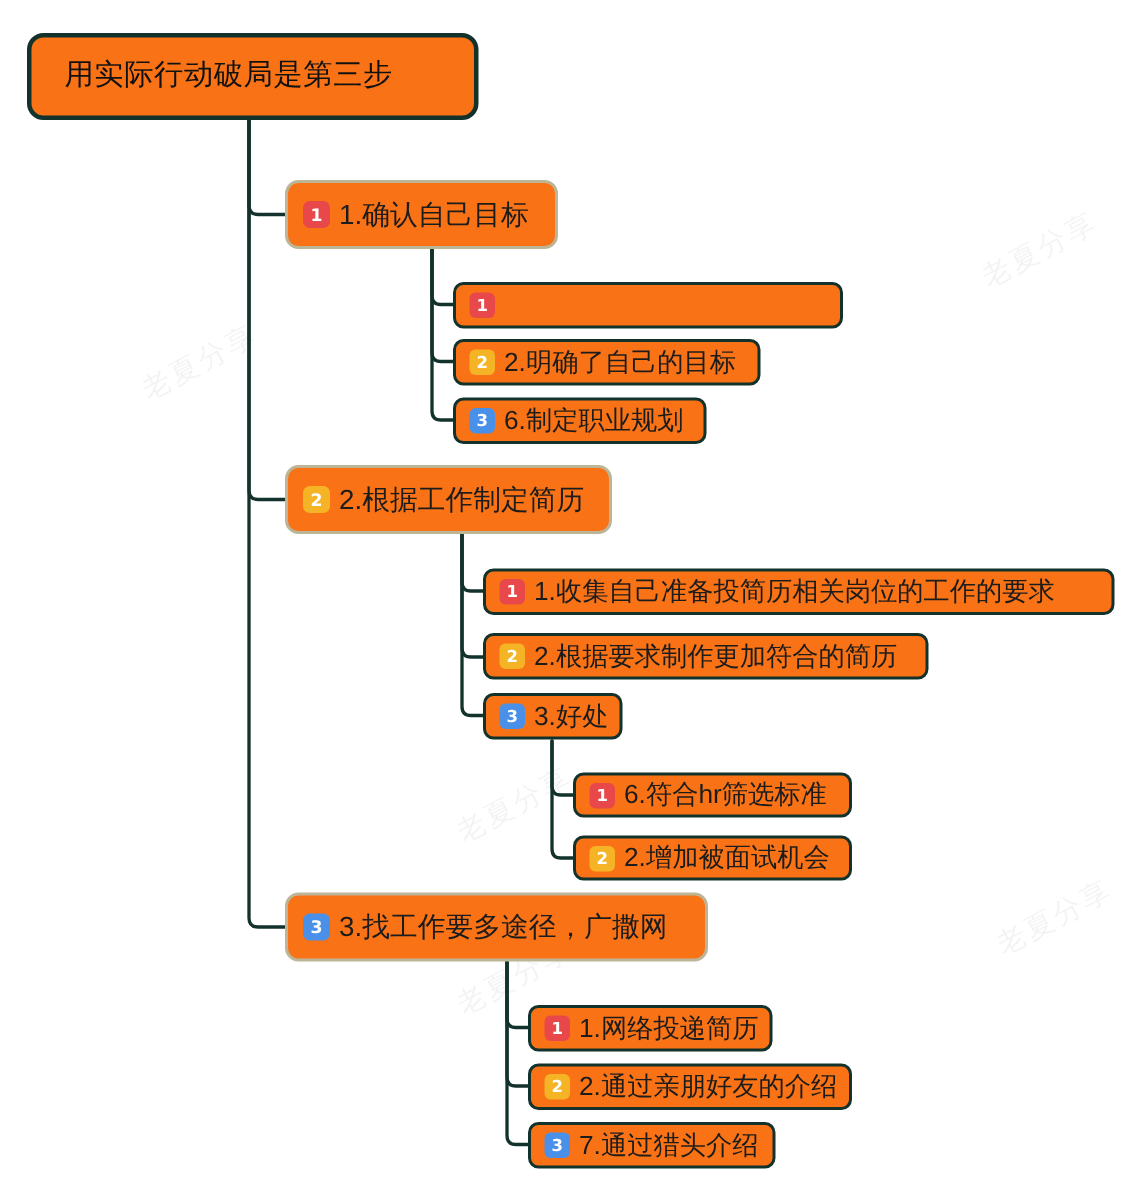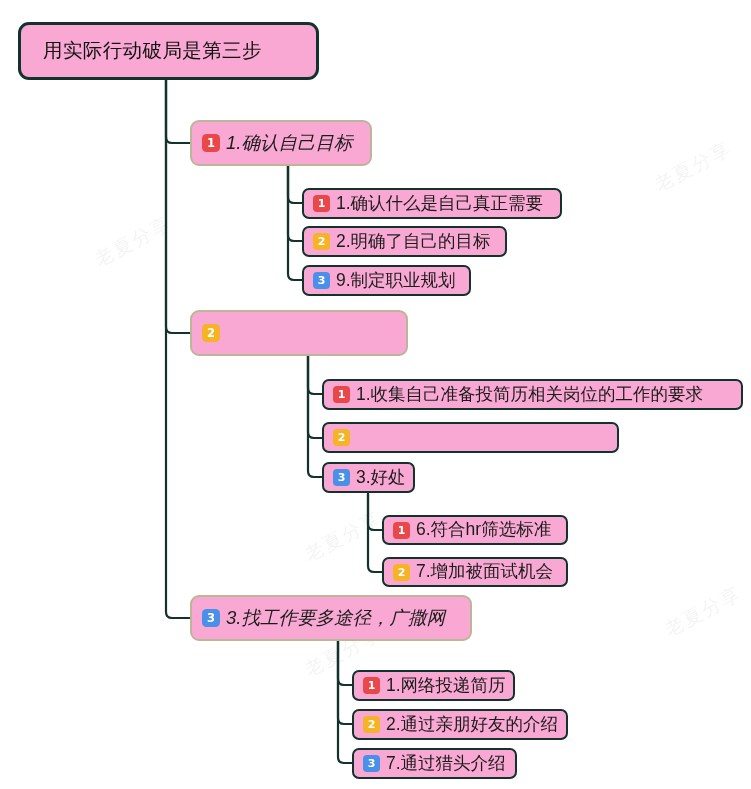--- a/index.html
+++ b/index.html
@@ -51,21 +51,21 @@
     stroke-linecap: round;
     stroke-linejoin: round;
   }
 
   
   .node {
     position: absolute;
     box-sizing: border-box;
     display: flex;
     align-items: center;
-    background: #f9a8d4;
+    background: #f97316;
     white-space: nowrap;
   }
 
   .node .label {
     color: #1c1c1c;
     line-height: 1;
   }
 
   
   .node.root {
@@ -81,21 +81,20 @@
   }
 
   
   .node.lvl1 {
     border: 2.6px solid #bdb597;
     border-radius: 9px;
     padding: 0 13px 0 10px;
   }
   .node.lvl1 .label {
     font-size: 18.5px;
-    font-style: italic;
   }
 
   
   .node.lvl2, .node.lvl3 {
     border: 2.4px solid #13322c;
     border-radius: 7px;
     padding: 0 11px 0 9px;
   }
   .node.lvl2 .label, .node.lvl3 .label {
     font-size: 17.5px;
@@ -166,59 +165,60 @@
     <span class="label">用实际行动破局是第三步</span>
   </div>
 
   <div class="node lvl1" style="left:190px; top:120px; width:182px; height:46px;">
     <span class="badge c-red">1</span>
     <span class="label">1.确认自己目标</span>
   </div>
 
   <div class="node lvl2" style="left:302px; top:188px; width:260px; height:31px;">
     <span class="badge c-red">1</span>
-    <span class="label">1.确认什么是自己真正需要</span>
   </div>
 
   <div class="node lvl2" style="left:302px; top:226px; width:205px; height:31px;">
     <span class="badge c-orange">2</span>
     <span class="label">2.明确了自己的目标</span>
   </div>
 
   <div class="node lvl2" style="left:302px; top:265px; width:169px; height:31px;">
     <span class="badge c-blue">3</span>
-    <span class="label">9.制定职业规划</span>
+    <span class="label">6.制定职业规划</span>
   </div>
 
   <div class="node lvl1" style="left:190px; top:310px; width:218px; height:46px;">
     <span class="badge c-orange">2</span>
+    <span class="label">2.根据工作制定简历</span>
   </div>
 
   <div class="node lvl2" style="left:322px; top:379px; width:421px; height:31px;">
     <span class="badge c-red">1</span>
     <span class="label">1.收集自己准备投简历相关岗位的工作的要求</span>
   </div>
 
   <div class="node lvl2" style="left:322px; top:422px; width:297px; height:31px;">
     <span class="badge c-orange">2</span>
+    <span class="label">2.根据要求制作更加符合的简历</span>
   </div>
 
   <div class="node lvl2" style="left:322px; top:462px; width:93px; height:31px;">
     <span class="badge c-blue">3</span>
     <span class="label">3.好处</span>
   </div>
 
   <div class="node lvl3" style="left:382px; top:515px; width:186px; height:30px;">
     <span class="badge c-red">1</span>
     <span class="label">6.符合hr筛选标准</span>
   </div>
 
   <div class="node lvl3" style="left:382px; top:557px; width:186px; height:30px;">
     <span class="badge c-orange">2</span>
-    <span class="label">7.增加被面试机会</span>
+    <span class="label">2.增加被面试机会</span>
   </div>
 
   <div class="node lvl1" style="left:190px; top:595px; width:282px; height:46px;">
     <span class="badge c-blue">3</span>
     <span class="label">3.找工作要多途径，广撒网</span>
   </div>
 
   <div class="node lvl2" style="left:352px; top:670px; width:163px; height:31px;">
     <span class="badge c-red">1</span>
     <span class="label">1.网络投递简历</span>

